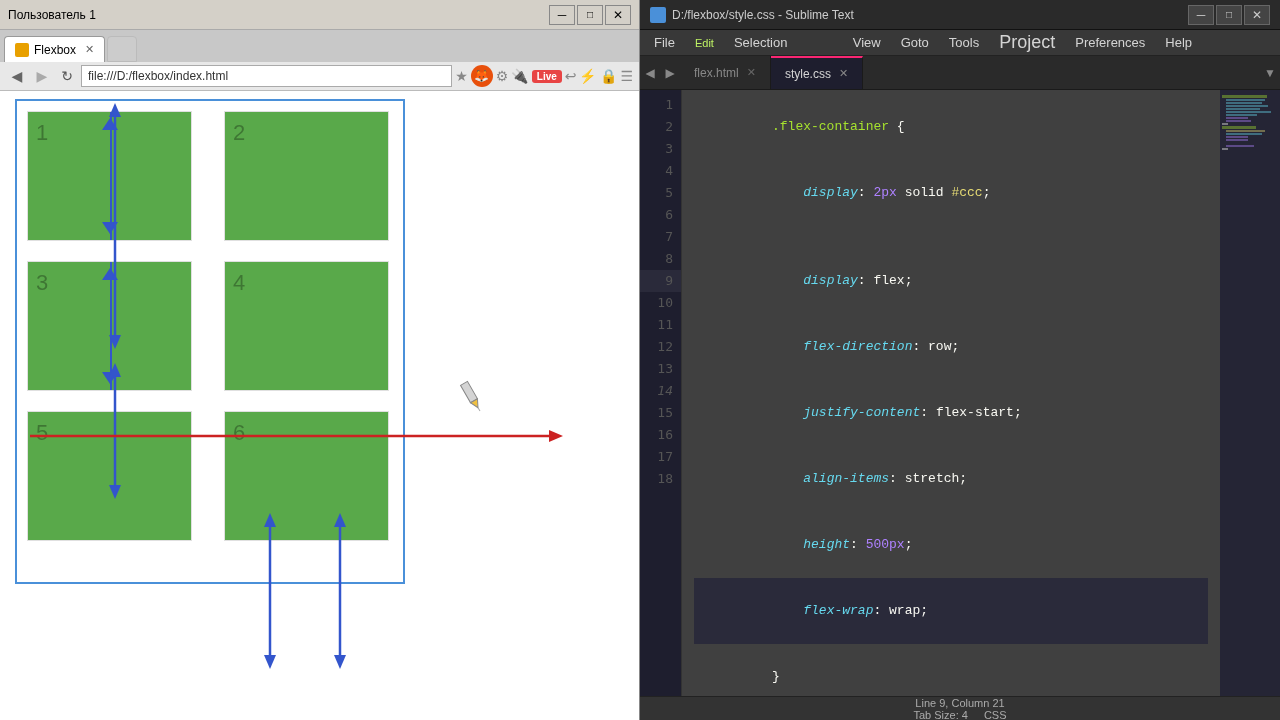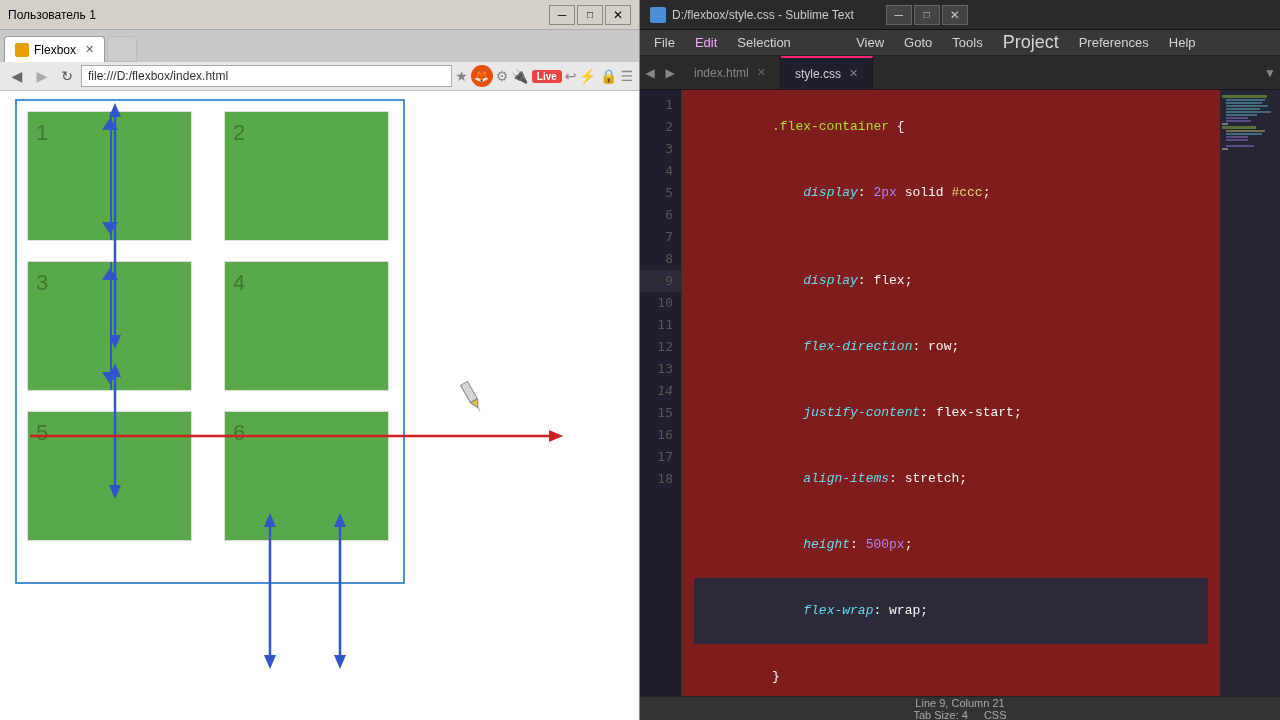--- a/index.html
+++ b/index.html
@@ -141,50 +141,50 @@
           <polygon points="-4,2 4,2 0,10" fill="#f0c040" stroke="#888" stroke-width="1"></polygon>
           <line x1="0" y1="10" x2="0" y2="14" stroke="#aaa" stroke-width="1"></line>
         </g>
       </svg>
 
     </div>
   </div>
 
   <div class="editor-outer">
 
-    <div style="height:30px;background:#2a2a2a;display:flex;align-items:center;justify-content:flex-start;padding:0 10px;border-bottom:1px solid #111;gap:32px;">
+    <div style="height:30px;background:#2a2a2a;display:flex;align-items:center;justify-content:space-between;padding:0 10px;border-bottom:1px solid #111;gap:32px;">
       <div style="display:flex;align-items:center;gap:6px;">
         <div style="width:16px;height:16px;background:#4a90d9;border-radius:2px;"></div>
         <span style="font-size:12px;color:#ccc;">D:/flexbox/style.css - Sublime Text</span>
       </div>
       <div style="display:flex;gap:2px;">
         <div style="width:26px;height:20px;background:#444;border:1px solid #666;display:flex;align-items:center;justify-content:center;cursor:pointer;color:#ccc;font-size:12px;">─</div>
         <div style="width:26px;height:20px;background:#444;border:1px solid #666;display:flex;align-items:center;justify-content:center;cursor:pointer;color:#ccc;font-size:10px;">□</div>
         <div style="width:26px;height:20px;background:#444;border:1px solid #666;display:flex;align-items:center;justify-content:center;cursor:pointer;color:#ccc;font-size:12px;">✕</div>
       </div>
     </div>
 
     <div style="display:flex;align-items:center;background:#383838;border-bottom:1px solid #222;height:26px;padding:0 4px;">
       <div style="padding:2px 10px;font-size:13px;color:#d4d4d4;cursor:pointer;">File</div>
-      <div style="padding:2px 10px;font-size:13px;color:#f0abfc;cursor:pointer;">Edit</div>
+      <div style="padding:2px 10px;font-size:11px;color:#bef264;cursor:pointer;">Edit</div>
       <div style="padding:2px 10px;font-size:13px;color:#d4d4d4;cursor:pointer;">Selection</div>
       <div style="padding:2px 10px;font-size:13px;color:#d4d4d4;cursor:pointer;margin-top:44px;">Find</div>
       <div style="padding:2px 10px;font-size:13px;color:#d4d4d4;cursor:pointer;">View</div>
       <div style="padding:2px 10px;font-size:13px;color:#d4d4d4;cursor:pointer;">Goto</div>
       <div style="padding:2px 10px;font-size:13px;color:#d4d4d4;cursor:pointer;">Tools</div>
       <div style="padding:2px 10px;font-size:18px;color:#d4d4d4;cursor:pointer;">Project</div>
       <div style="padding:2px 10px;font-size:13px;color:#d4d4d4;cursor:pointer;">Preferences</div>
       <div style="padding:2px 10px;font-size:13px;color:#d4d4d4;cursor:pointer;">Help</div>
     </div>
 
     <div style="display:flex;align-items:stretch;background:#2a2a2a;border-bottom:1px solid #1a1a1a;height:34px;">
       <div style="width:20px;display:flex;align-items:center;justify-content:center;color:#888;cursor:pointer;font-size:12px;">◀</div>
       <div style="width:20px;display:flex;align-items:center;justify-content:center;color:#888;cursor:pointer;font-size:12px;">▶</div>
       <div style="display:flex;align-items:center;gap:8px;padding:6px 14px;font-size:12px;color:#888;background:#2a2a2a;cursor:pointer;border-right:1px solid #1a1a1a;">
-        <span>index.html</span>
+        <span>flex.html</span>
         <span style="font-size:11px;color:#666;cursor:pointer;">✕</span>
       </div>
       <div style="display:flex;align-items:center;gap:8px;padding:6px 14px;font-size:12px;color:#d4d4d4;background:#1e1e2e;cursor:pointer;border-right:1px solid #1a1a1a;border-top:2px solid #f92672;">
         <span>style.css</span>
         <span style="font-size:11px;color:#888;cursor:pointer;">✕</span>
       </div>
       <div style="flex:1;"></div>
       <div style="width:20px;display:flex;align-items:center;justify-content:center;color:#888;cursor:pointer;font-size:12px;">▼</div>
     </div>
 
@@ -204,21 +204,21 @@
         <div style="padding-right:8px;">11</div>
         <div style="padding-right:8px;">12</div>
         <div style="padding-right:8px;">13</div>
         <div style="padding-right:8px;font-style:italic;">14</div>
         <div style="padding-right:8px;">15</div>
         <div style="padding-right:8px;">16</div>
         <div style="padding-right:8px;">17</div>
         <div style="padding-right:8px;">18</div>
       </div>
 
-      <div style="flex:1;padding:4px 12px;background:#7f1d1d;overflow:auto;font-family:Consolas,'Courier New',monospace;font-size:13px;line-height:22px;">
+      <div style="flex:1;padding:4px 12px;background:#404040;overflow:auto;font-family:Consolas,'Courier New',monospace;font-size:13px;line-height:22px;">
 
         <div class="code-line">
           <span style="color:#a6e22e;">.flex-container</span><span style="color:#f8f8f2;"> {</span>
         </div>
         <div class="code-line">
           <span style="color:#f8f8f2;">    </span><span style="color:#66d9ef;font-style:italic;">display</span><span style="color:#f8f8f2;">: </span><span style="color:#ae81ff;">2px</span><span style="color:#f8f8f2;"> solid </span><span style="color:#e6db74;">#ccc</span><span style="color:#f8f8f2;">;</span>
         </div>
         <div class="code-line">&nbsp;</div>
         <div class="code-line">
           <span style="color:#f8f8f2;">    </span><span style="color:#66d9ef;font-style:italic;">display</span><span style="color:#f8f8f2;">: </span><span style="color:#f8f8f2;">flex</span><span style="color:#f8f8f2;">;</span>

